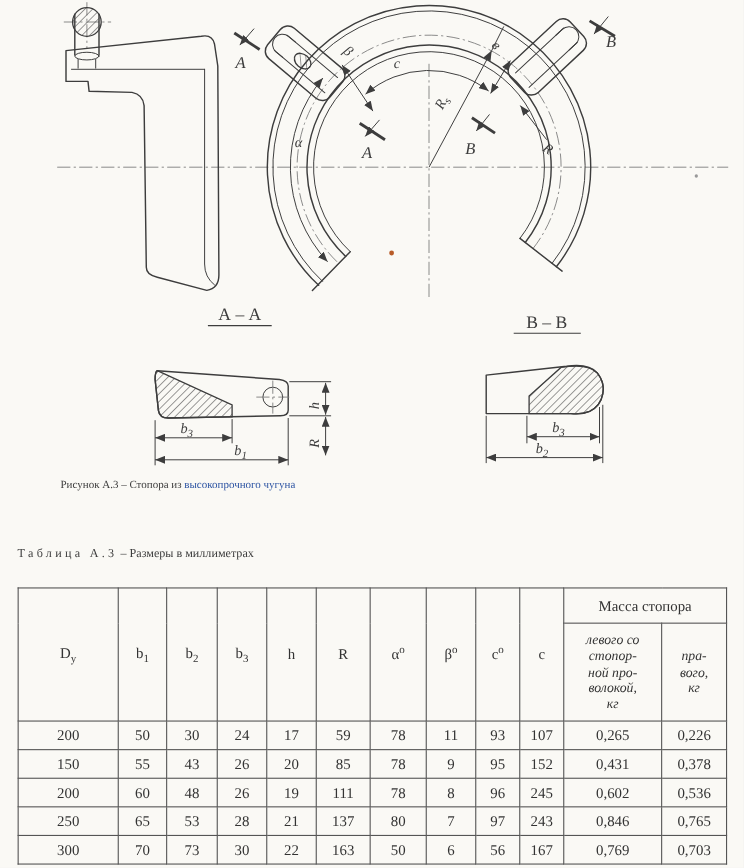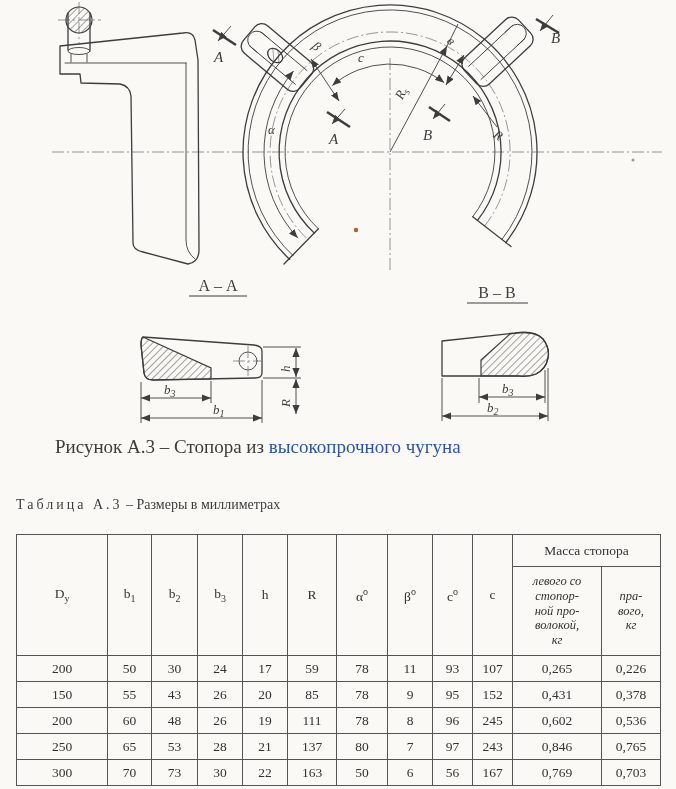--- a/index.html
+++ b/index.html
@@ -11,23 +11,23 @@
   .thin{stroke-width:0.9;}
   .cl{stroke:#7b7b7b;fill:none;stroke-width:0.8;stroke-dasharray:12 3 2 3;}
   .dim{stroke:var(--ink);fill:none;stroke-width:0.9;}
   .flag{stroke:var(--ink);stroke-width:2.6;fill:none;}
   .hatched{fill:url(#hatch);stroke:var(--ink);stroke-width:1.2;}
   text{fill:var(--ink);}
   .dtxt{font:italic 13px "Liberation Serif", serif;}
   .stxt{font:italic 10px "Liberation Serif", serif;}
   .cuttxt{font:italic 15px "Liberation Serif", serif;}
   .sectitle{font:16px "Liberation Serif", serif;}
-  #caption{position:absolute;left:55px;top:436px;font-size:19px;color:var(--ink);white-space:nowrap;}
+  #caption{position:absolute;left:55px;top:436px;font-size:10px;color:var(--ink);white-space:nowrap;}
   #caption .hl{color:var(--blue);}
-  #table-title{position:absolute;left:16px;top:497px;font-size:14px;color:var(--ink);white-space:nowrap;}
+  #table-title{position:absolute;left:16px;top:497px;font-size:11px;color:var(--ink);white-space:nowrap;}
   #table-title .spaced{letter-spacing:3px;}
   #dim-table{position:absolute;left:16px;top:534px;border-collapse:collapse;table-layout:fixed;
              font-size:13.5px;color:#333;text-align:center;}
   #dim-table th,#dim-table td{border:1px solid var(--line);padding:0;font-weight:normal;vertical-align:middle;}
   #dim-table td{height:25px;}
   .mass-sub{font-size:12.5px;line-height:1.18;white-space:pre-line;}
   #dim-table sub{font-size:10px;}
   #dim-table sup{font-size:10px;}
   .hdr-row1 th{height:31px;margin-top:48px;}
   .hdr-row2 th{height:88px;font-style:italic;}

